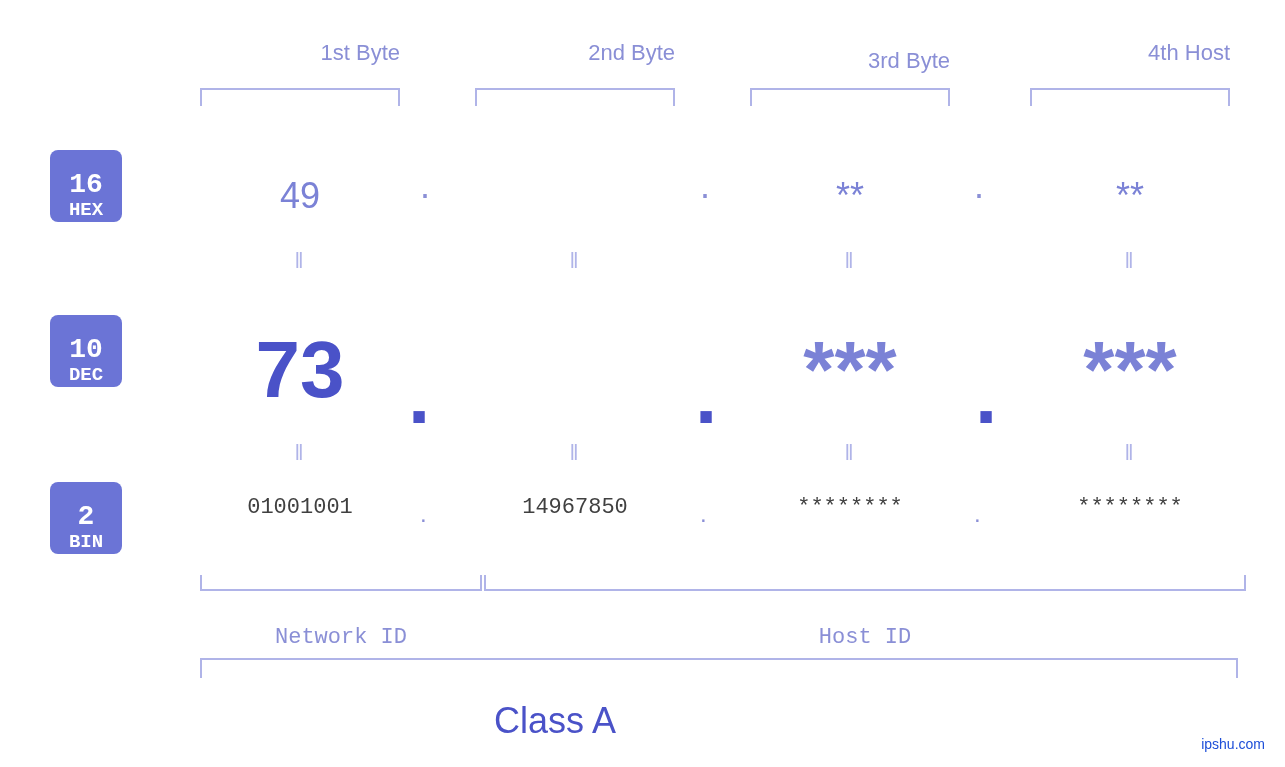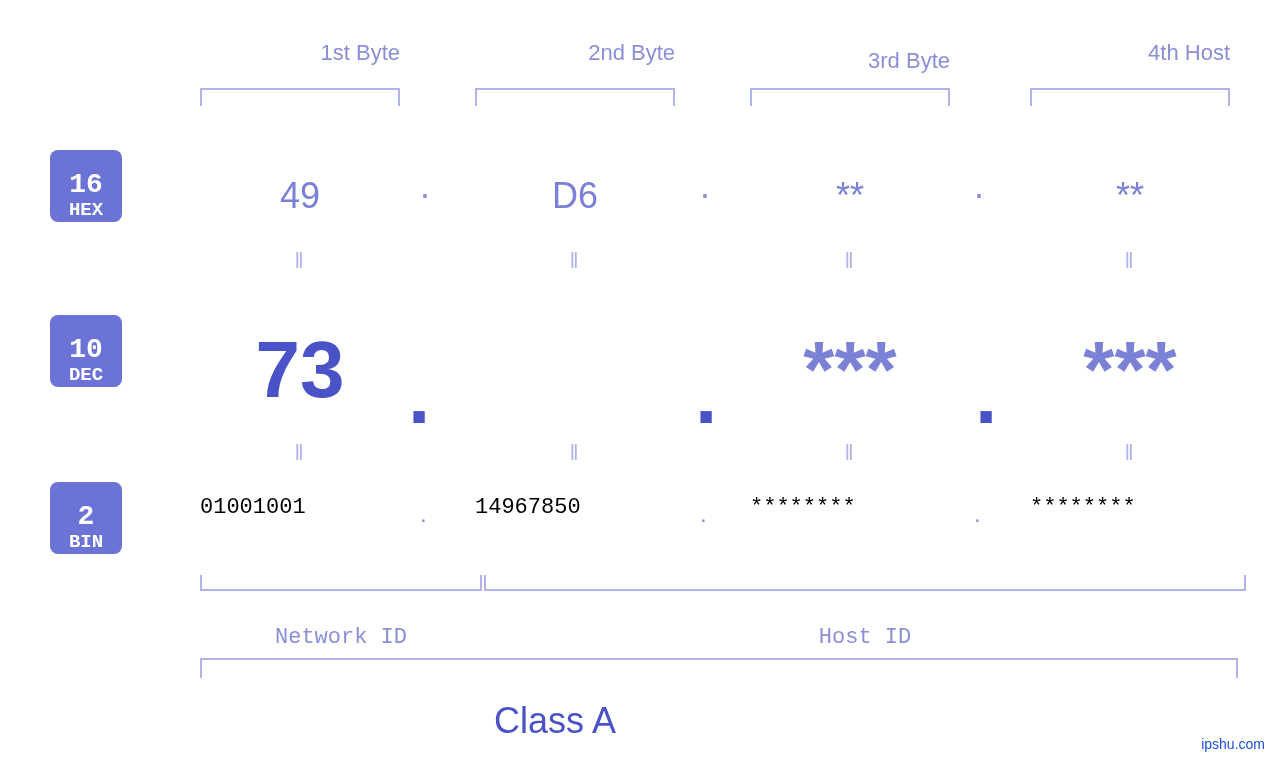--- a/index.html
+++ b/index.html
@@ -134,22 +134,23 @@
       color: #4a52c8;
       font-size: 80px;
       font-weight: bold;
       font-family: Arial, sans-serif;
     }
 
     
     .bin-row {
       position: absolute;
       top: 495px;
-      color: #000000;
-      font-size: 22px;
+      color: #404040;
+      font-size: 22px;
+      text-align: center;
       font-family: 'Courier New', monospace;
     }
 
     
     .section-label {
       position: absolute;
       top: 625px;
       color: #8a8fd6;
       font-size: 22px;
       font-family: 'Courier New', monospace;
@@ -202,21 +203,20 @@
   <div class="col-header col2-header">2nd Byte</div>
   <div class="col-header col3-header">3rd Byte</div>
   <div class="col-header col4-header">4th Host</div>
 
   <div class="bracket-top bracket-top-1"></div>
   <div class="bracket-top bracket-top-2"></div>
   <div class="bracket-top bracket-top-3"></div>
   <div class="bracket-top bracket-top-4"></div>
 
   <div class="hex-row val-col1">49</div>
-  <div class="hex-row val-col2">D6</div>
   <div class="hex-row val-col3">**</div>
   <div class="hex-row val-col4">**</div>
 
   <div class="dot" style="top:165px; left:420px;">.</div>
   <div class="dot" style="top:165px; left:700px;">.</div>
   <div class="dot" style="top:165px; left:974px;">.</div>
 
   <div class="equals" style="top:248px; left:200px; width:200px;">‖</div>
   <div class="equals" style="top:248px; left:475px; width:200px;">‖</div>
   <div class="equals" style="top:248px; left:750px; width:200px;">‖</div>

